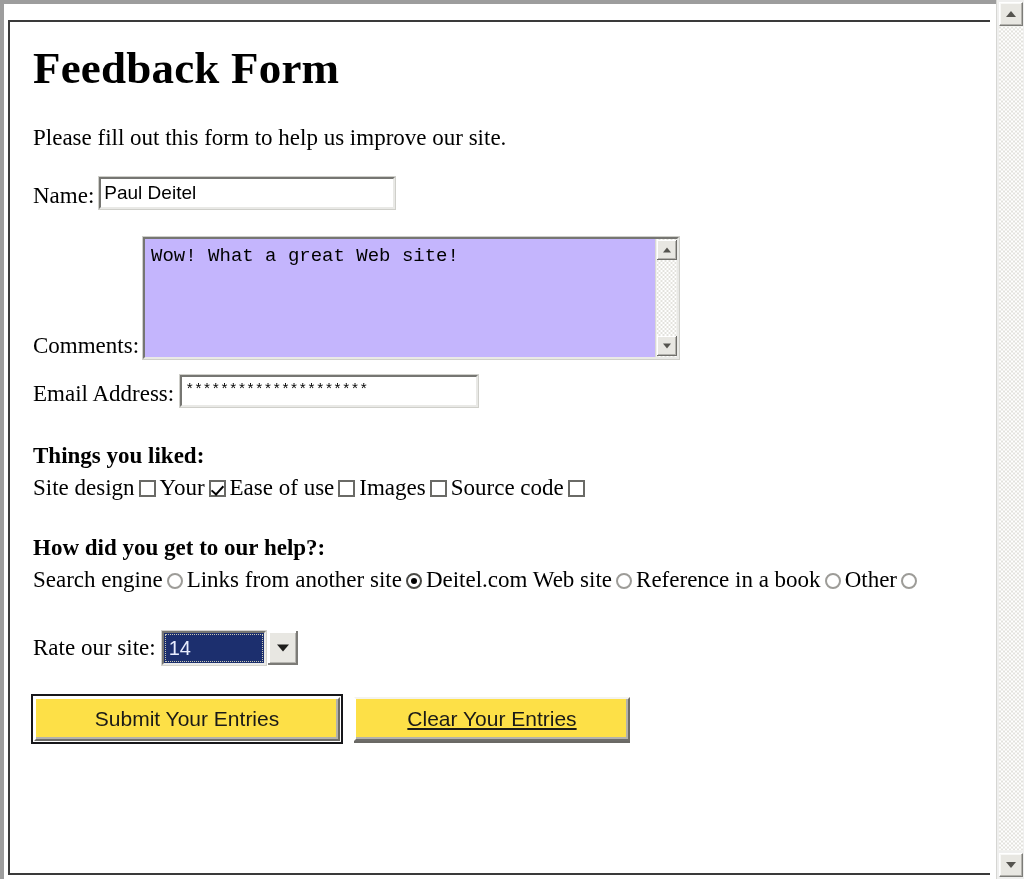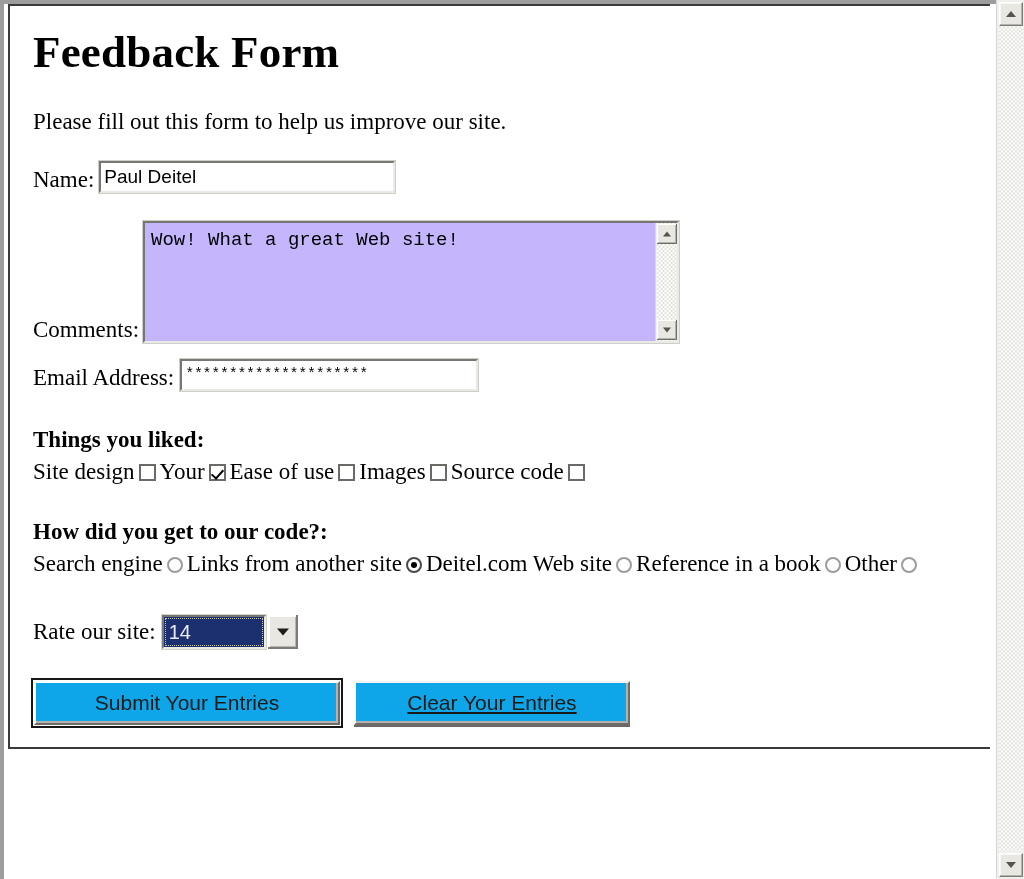--- a/index.html
+++ b/index.html
@@ -30,23 +30,23 @@
     width: 996px;
     height: 879px;
     box-sizing: border-box;
     border-left: 4px solid #9d9d9d;
     border-top: 4px solid #9d9d9d;
     background: #ffffff;
   }
   #doc-pane {
     position: absolute;
     left: 4px;
-    top: 0;
+    top: 16px;
     width: 982px;
-    height: 745px;
+    height: 855px;
     box-sizing: border-box;
     border: 2px solid #3a3a3a;
     border-right: 0;
     background: #ffffff;
     overflow: hidden;
   }
   #doc-inner {
     position: absolute;
     left: 0; top: 0;
     width: 980px;
@@ -350,21 +350,21 @@
     border-left: 6px solid transparent;
     border-right: 6px solid transparent;
     border-top: 7px solid #1d1d1b;
   }
 
   
   .btn {
     font-family: "Liberation Sans", "DejaVu Sans", sans-serif;
     font-size: 21px;
     color: #1a1a18;
-    background: #0ea5e9;
+    background: #fde047;
     height: 44px;
     line-height: 40px;
     text-align: center;
     box-sizing: border-box;
     border: 2px solid;
     border-color: #ffffff #6e6d69 #6e6d69 #ffffff;
     box-shadow: inset -2px -2px 0 #b3b2ac;
     cursor: default;
     user-select: none;
   }
@@ -420,21 +420,21 @@
         </div>
 
         <div id="liked-block">
           <div class="section-head">Things you liked:</div>
           <div class="opt-row">
             <span>Site design</span><span class="cb"></span><span>Your</span><span class="cb checked"></span><span>Ease of use</span><span class="cb"></span><span>Images</span><span class="cb"></span><span>Source code</span><span class="cb"></span>
           </div>
         </div>
 
         <div id="howfound-block">
-          <div class="section-head">How did you get to our code?:</div>
+          <div class="section-head">How did you get to our help?:</div>
           <div class="opt-row">
             <span>Search engine</span><span class="rb"></span><span>Links from another site</span><span class="rb selected"></span><span>Deitel.com Web site</span><span class="rb"></span><span>Reference in a book</span><span class="rb"></span><span>Other</span><span class="rb"></span>
           </div>
         </div>
 
         <div class="row" id="rate-row">
           <span class="field-label">Rate our site:</span>
           <div id="rate-select">
             <div id="rate-field">
               <span id="rate-value">14</span>

